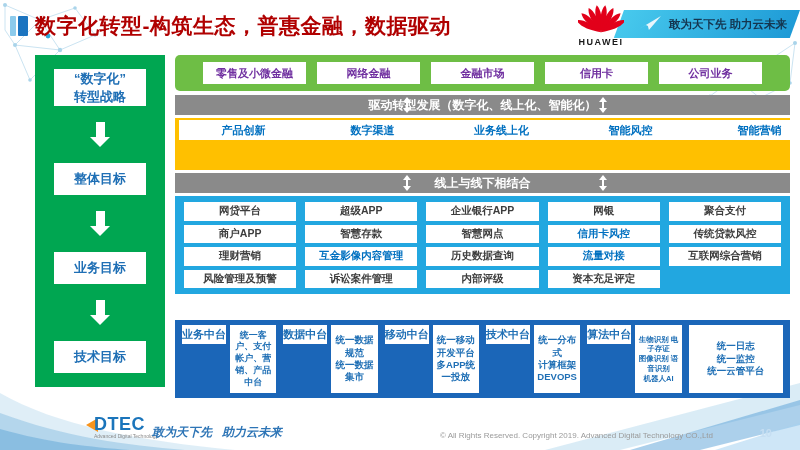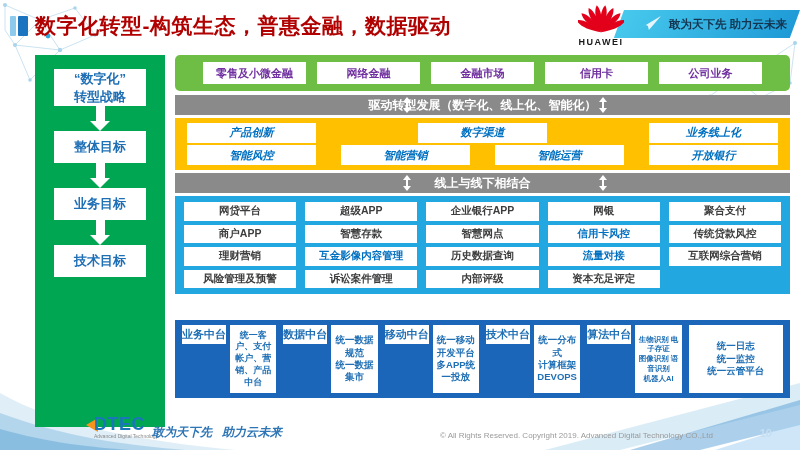--- a/index.html
+++ b/index.html
@@ -13,23 +13,23 @@
   .title-icon .r{width:10px;background:#1B74C0;}
   h1{margin:0;font-size:21px;font-weight:bold;color:var(--title,#B00000);letter-spacing:0.5px;}
   .huawei{position:absolute;left:572px;top:4px;width:58px;text-align:center;z-index:6;}
   .huawei .word{font-size:9px;font-weight:bold;letter-spacing:1.5px;color:#1a1a1a;margin-top:-1px;}
   .banner{position:absolute;right:0;top:10px;width:176px;height:28px;
           background:linear-gradient(100deg,#47C9ED,#1E9AD6);
           transform:skewX(-20deg);transform-origin:top right;z-index:4;}
   .banner-inner{transform:skewX(20deg);height:100%;display:flex;align-items:center;gap:8px;padding-left:20px;}
   .banner-inner .txt{font-size:11.5px;font-weight:bold;color:#14354F;}
   
-  #strategy-panel{position:absolute;left:35px;top:55px;width:130px;height:372px;
+  #strategy-panel{position:absolute;left:35px;top:55px;width:130px;height:332px;
                   background:var(--green_panel,#00A651);display:flex;flex-direction:column;
-                  align-items:center;padding:14px 0;box-sizing:border-box;}
+                  justify-content:space-between;align-items:center;padding:14px 0;box-sizing:border-box;}
   .sp-box{width:92px;min-height:30px;background:#fff;color:var(--box_text_blue,#1F6FB5);
           font-size:13px;font-weight:bold;display:flex;align-items:center;justify-content:center;
           text-align:center;white-space:pre-line;line-height:1.35;padding:1px 0;}
   .varrow{display:flex;flex-direction:column;align-items:center;}
   .varrow .stem{width:9px;height:15px;background:#fff;}
   .varrow .head{width:0;height:0;border-left:10px solid transparent;border-right:10px solid transparent;border-top:10px solid #fff;}
   
   #green-band{position:absolute;left:175px;top:55px;width:615px;height:36px;background:var(--green_band,#6EBE45);
               border-radius:5px;display:flex;align-items:center;justify-content:space-between;
               padding:0 28px;box-sizing:border-box;}
@@ -38,21 +38,21 @@
   .gray-bar{position:absolute;left:175px;width:615px;height:20px;background:var(--gray_bar,#8A8A8A);
             color:#fff;font-size:12px;font-weight:bold;display:flex;align-items:center;justify-content:center;}
   #bar1{top:95px;} #bar2{top:173px;} #bar3{top:297px;margin-top:36px;}
   .dbl{position:absolute;top:2px;bottom:2px;width:8px;}
   .dbl.a1{left:37%;} .dbl.a2{left:69%;}
   .dbl i{position:absolute;display:block;}
   .dbl .up{top:0;left:0;border-left:4px solid transparent;border-right:4px solid transparent;border-bottom:5px solid #fff;}
   .dbl .bar{left:3px;top:4px;bottom:4px;width:2px;background:#fff;}
   .dbl .dn{bottom:0;left:0;border-left:4px solid transparent;border-right:4px solid transparent;border-top:5px solid #fff;}
   #yellow-band{position:absolute;left:175px;top:118px;width:615px;height:52px;background:var(--yellow,#FFC000);
-               display:flex;flex-direction:column;justify-content:space-evenly;padding:2px 12px;box-sizing:border-box;font-style:italic;}
+               display:flex;flex-direction:row;justify-content:space-evenly;padding:2px 4px;box-sizing:border-box;}
   .cap-row{display:flex;justify-content:space-between;}
   .cap-box{width:129px;height:20px;background:#fff;color:#0070C0;font-size:11px;font-weight:bold;
            display:flex;align-items:center;justify-content:center;}
   #blue-band{position:absolute;left:175px;top:196px;width:615px;height:98px;background:var(--light_blue,#22A7E0);
              display:grid;grid-template-columns:repeat(5,1fr);gap:4px 9px;padding:6px 9px;box-sizing:border-box;}
   .ch-cell{background:#fff;color:#3D3D3D;font-size:10.5px;font-weight:bold;
            display:flex;align-items:center;justify-content:center;white-space:nowrap;overflow:hidden;}
   .ch-cell.blu{color:#0070C0;}
   #dark-band{position:absolute;left:175px;top:320px;width:615px;height:78px;background:var(--dark_blue,#1B66B8);
              display:flex;gap:7px;padding:5px 7px;box-sizing:border-box;}

